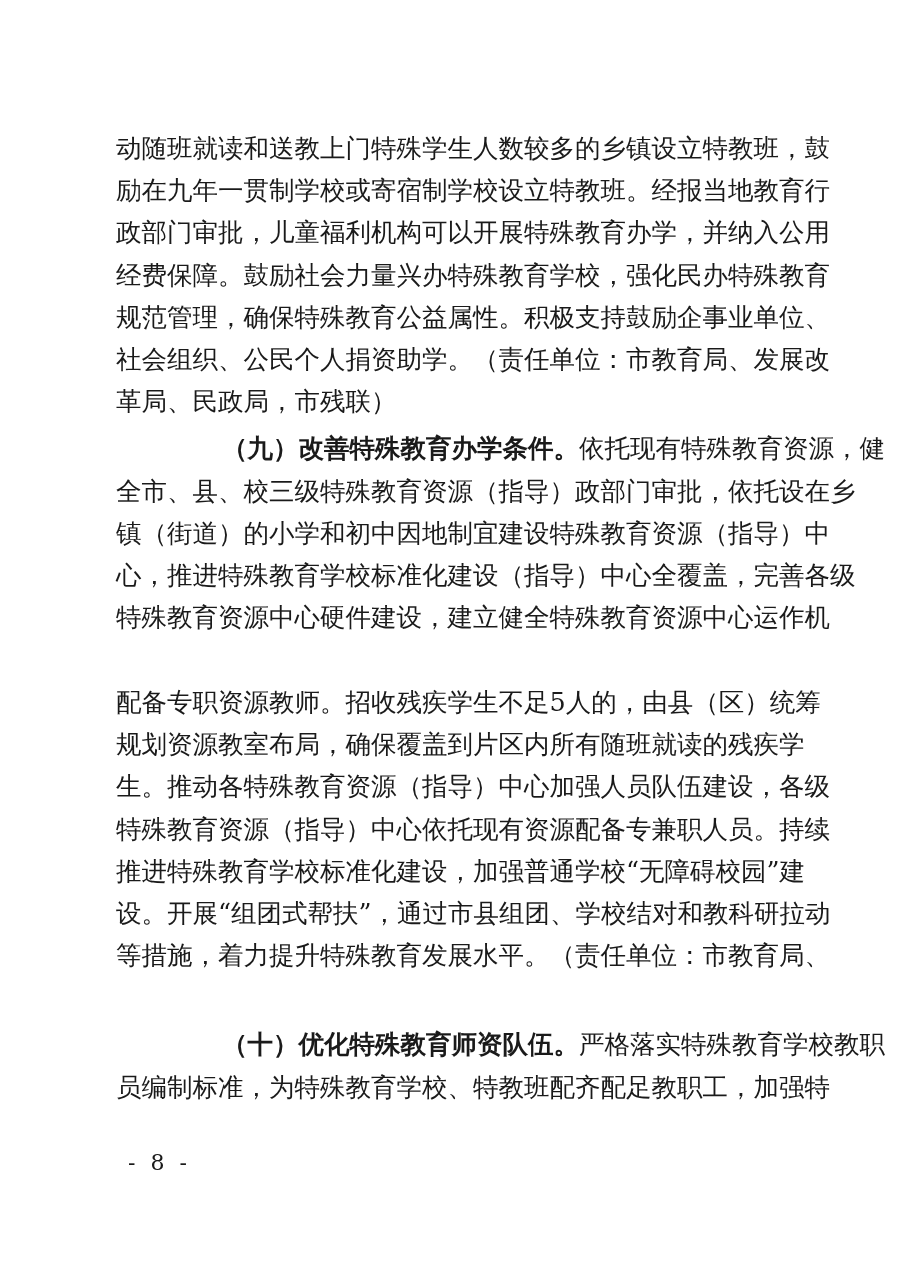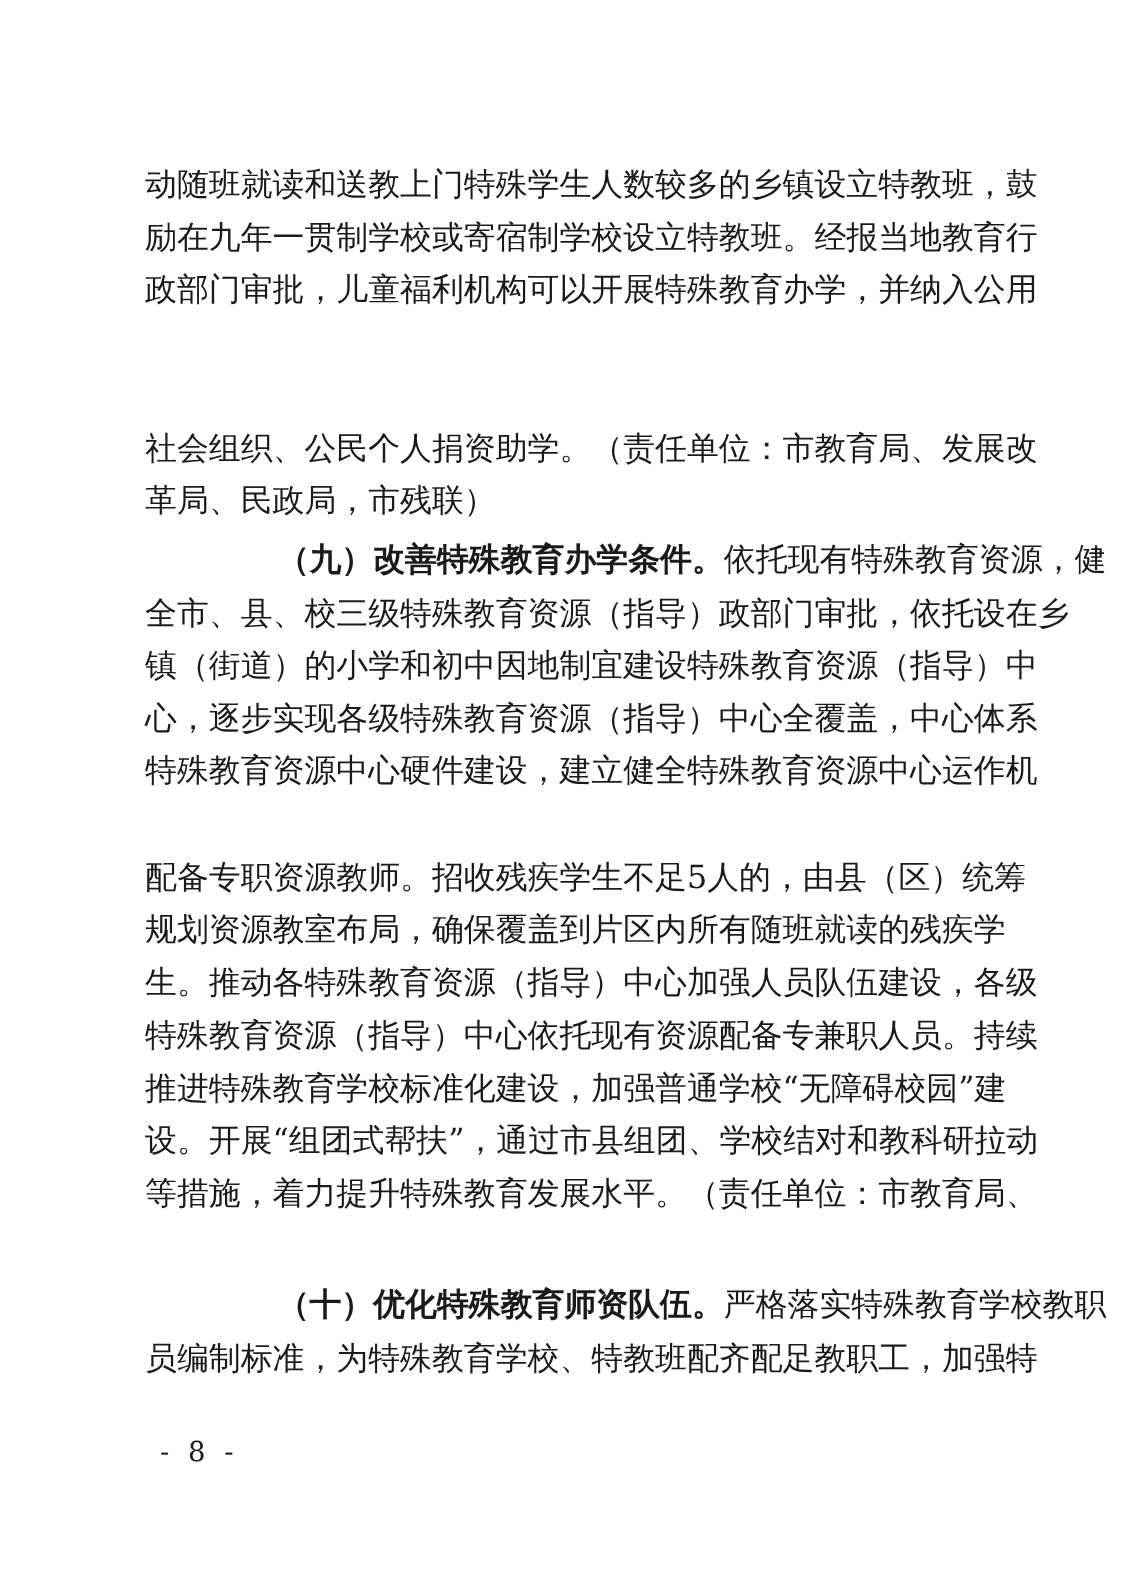--- a/index.html
+++ b/index.html
@@ -32,27 +32,29 @@
     letter-spacing: 4px;
   }
 </style>
 </head>
 <body>
 
 <div class="page">
   <div class="line" style="top:128px">动随班就读和送教上门特殊学生人数较多的乡镇设立特教班，鼓</div>
   <div class="line" style="top:170px">励在九年一贯制学校或寄宿制学校设立特教班。经报当地教育行</div>
   <div class="line" style="top:212px">政部门审批，儿童福利机构可以开展特殊教育办学，并纳入公用</div>
+  <div class="line" style="top:255px">经费保障。鼓励社会力量兴办特殊教育学校，强化民办特殊教育</div>
+  <div class="line" style="top:297px">规范管理，确保特殊教育公益属性。积极支持鼓励企事业单位、</div>
   <div class="line" style="top:339px">社会组织、公民个人捐资助学。（责任单位：市教育局、发展改</div>
   <div class="line last" style="top:381px">革局、民政局，市残联）</div>
 
   <div class="line indent" style="top:428px"><span class="bold">（九）改善特殊教育办学条件。</span><span>依托现有特殊教育资源，健</span></div>
   <div class="line" style="top:471px">全市、县、校三级特殊教育资源（指导）政部门审批，依托设在乡</div>
   <div class="line" style="top:513px">镇（街道）的小学和初中因地制宜建设特殊教育资源（指导）中</div>
-  <div class="line" style="top:555px">心，逐步实现各级特殊教育资源（指导）中心全覆盖，中心体系</div>
+  <div class="line" style="top:555px">心，推进特殊教育学校标准化建设（指导）中心全覆盖，完善各级</div>
   <div class="line" style="top:597px">特殊教育资源中心硬件建设，建立健全特殊教育资源中心运作机</div>
   <div class="line" style="top:682px">配备专职资源教师。招收残疾学生不足5人的，由县（区）统筹</div>
   <div class="line" style="top:724px">规划资源教室布局，确保覆盖到片区内所有随班就读的残疾学</div>
   <div class="line" style="top:766px">生。推动各特殊教育资源（指导）中心加强人员队伍建设，各级</div>
   <div class="line" style="top:809px">特殊教育资源（指导）中心依托现有资源配备专兼职人员。持续</div>
   <div class="line" style="top:851px">推进特殊教育学校标准化建设，加强普通学校“无障碍校园”建</div>
   <div class="line" style="top:893px">设。开展“组团式帮扶”，通过市县组团、学校结对和教科研拉动</div>
   <div class="line" style="top:935px">等措施，着力提升特殊教育发展水平。（责任单位：市教育局、</div>
 
   <div class="line indent" style="top:1024px"><span class="bold">（十）优化特殊教育师资队伍。</span><span>严格落实特殊教育学校教职</span></div>

